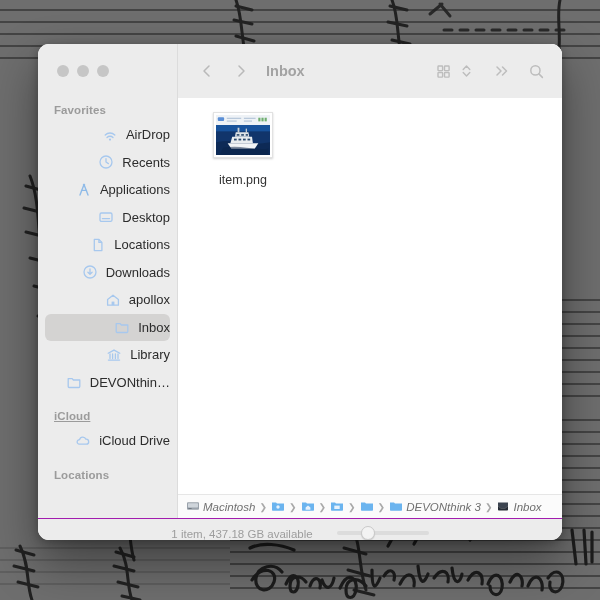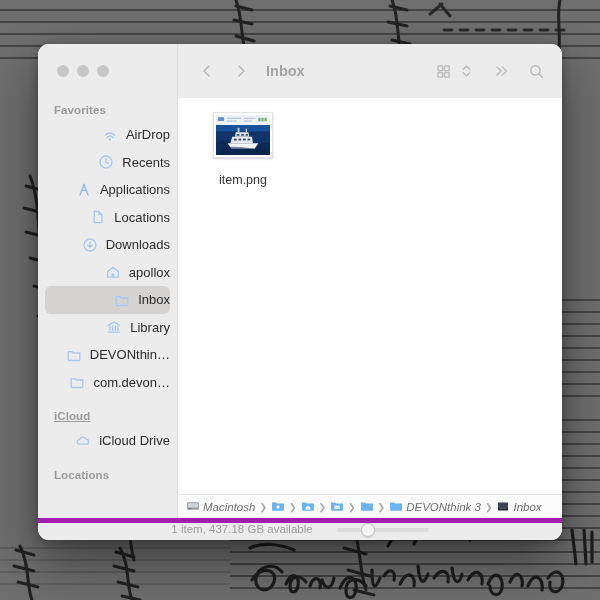--- a/index.html
+++ b/index.html
@@ -145,23 +145,23 @@
     flex:0 0 auto;
   }
   .pc { display:flex; align-items:center; gap:3px; white-space:nowrap; }
   .pc-label { max-width:72px; overflow:hidden; text-overflow:clip;font-style:italic; }
   .chev { color:#a8a8a8; font-size:9px; padding:0 1px; }
 
   
   .statusbar {
     height:22px;
     background:#ececec;
-    border-top:5px solid #a21caf;
-    display:flex;
-    align-items:flex-start;
+    border-top:1px solid #a21caf;
+    display:flex;
+    align-items:flex-end;
     justify-content:center;
     gap:24px;
     flex:0 0 auto;
   }
   .status-text { font-size:11.5px; color:#9d9d9d; }
   .slider { position:relative; width:92px; height:14px; display:flex; align-items:center; }
   .slider-track { width:100%; height:4px; border-radius:2px; background:#dcdcdc; }
   .slider-knob {
     position:absolute; left:26%;
     width:14px; height:14px; border-radius:50%;
@@ -270,20 +270,29 @@
                 <g fill="none" stroke="#8fbbe8" stroke-width="1.4" stroke-linecap="round">
                   <path d="M8 2.5 4 13"></path>
                   <path d="M8 2.5 12 13"></path>
                   <path d="M5.6 8.4h4.8"></path>
                 </g>
               </svg>
           </span>
           <span class="sb-label">Applications</span>
         </div>
 
+        <div class="sb-item">
+          <span class="sb-icon">
+            <svg width="16" height="16" viewBox="0 0 16 16">
+                <rect x="2" y="4" width="12" height="8.4" rx="1.4" fill="none" stroke="#a7c8ee" stroke-width="1.3"></rect>
+                <path d="M4.4 9.6h7.2" stroke="#a7c8ee" stroke-width="1.3" stroke-linecap="round"></path>
+              </svg>
+          </span>
+          <span class="sb-label">Desktop</span>
+        </div>
 
         <div class="sb-item">
           <span class="sb-icon">
             <svg width="16" height="16" viewBox="0 0 16 16">
                 <path d="M4.3 2.4h4.6l3 3v8.2H4.3z" fill="none" stroke="#a7c8ee" stroke-width="1.3" stroke-linejoin="round"></path>
                 <path d="M8.9 2.4v3h3" fill="none" stroke="#a7c8ee" stroke-width="1.3" stroke-linejoin="round"></path>
               </svg>
           </span>
           <span class="sb-label">Locations</span>
         </div>
@@ -332,28 +341,20 @@
 
         <div class="sb-item">
           <span class="sb-icon">
             <svg width="16" height="16" viewBox="0 0 16 16">
                 <path d="M2.2 4.6h4l1.2 1.4h6.4v6.6a.9.9 0 0 1-.9.9H3.1a.9.9 0 0 1-.9-.9z" fill="none" stroke="#a7c8ee" stroke-width="1.3" stroke-linejoin="round"></path>
               </svg>
           </span>
           <span class="sb-label">DEVONthin…</span>
         </div>
 
-        <div class="sb-item">
-          <span class="sb-icon">
-            <svg width="16" height="16" viewBox="0 0 16 16">
-                <path d="M2.2 4.6h4l1.2 1.4h6.4v6.6a.9.9 0 0 1-.9.9H3.1a.9.9 0 0 1-.9-.9z" fill="none" stroke="#a7c8ee" stroke-width="1.3" stroke-linejoin="round"></path>
-              </svg>
-          </span>
-          <span class="sb-label">com.devon…</span>
-        </div>
 
         <div class="sec-head" style="padding-top:14px;text-decoration:underline;">iCloud</div>
 
         <div class="sb-item">
           <span class="sb-icon">
             <svg width="16" height="16" viewBox="0 0 16 16">
                 <path d="M4.3 11.2a2.3 2.3 0 0 1 .3-4.6 3.3 3.3 0 0 1 6.3-.4 2.5 2.5 0 0 1 .5 5z" fill="none" stroke="#a7c8ee" stroke-width="1.3" stroke-linejoin="round"></path>
               </svg>
           </span>
           <span class="sb-label">iCloud Drive</span>

